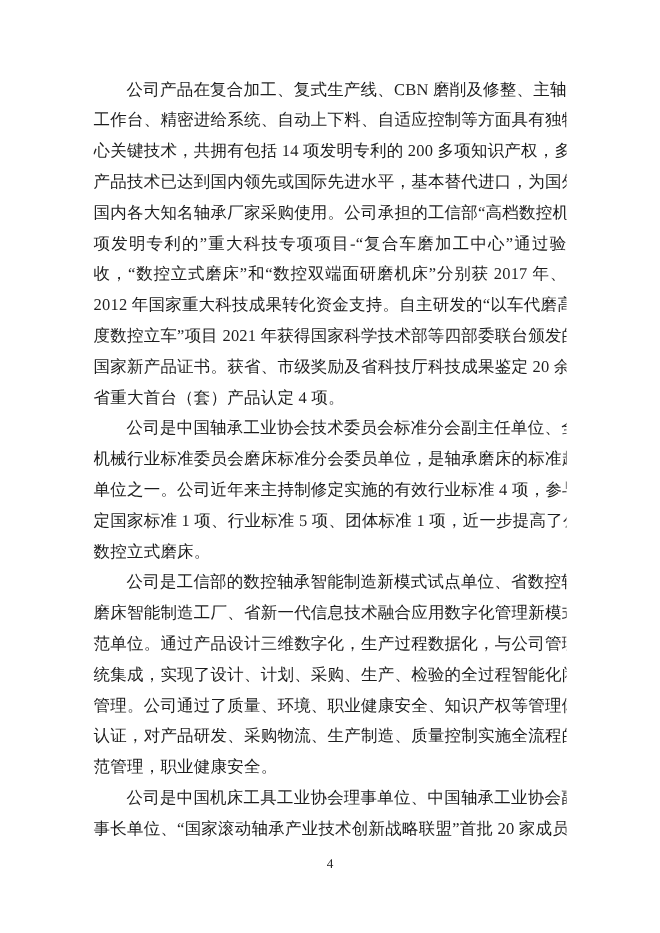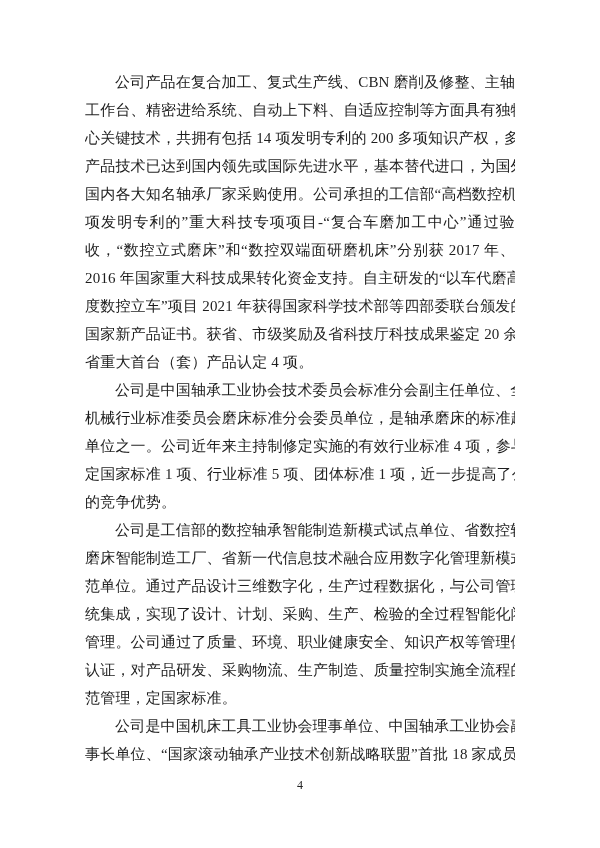--- a/index.html
+++ b/index.html
@@ -64,40 +64,40 @@
 <div class="page">
   <div class="doc-body">
       <div class="para">
         <div class="line first">公司产品在复合加工、复式生产线、CBN 磨削及修整、主轴结构、</div>
         <div class="line">工作台、精密进给系统、自动上下料、自适应控制等方面具有独特核</div>
         <div class="line">心关键技术，共拥有包括 14 项发明专利的 200 多项知识产权，多项</div>
         <div class="line">产品技术已达到国内领先或国际先进水平，基本替代进口，为国外、</div>
         <div class="line">国内各大知名轴承厂家采购使用。公司承担的工信部“高档数控机床</div>
         <div class="line">项发明专利的”重大科技专项项目-“复合车磨加工中心”通过验</div>
         <div class="line">收，“数控立式磨床”和“数控双端面研磨机床”分别获 2017 年、</div>
-        <div class="line">2016 年国家重大科技成果转化资金支持。自主研发的“以车代磨高</div>
+        <div class="line">2012 年国家重大科技成果转化资金支持。自主研发的“以车代磨高</div>
         <div class="line">度数控立车”项目 2021 年获得国家科学技术部等四部委联台颁发的</div>
         <div class="line">国家新产品证书。获省、市级奖励及省科技厅科技成果鉴定 20 余项，</div>
         <div class="line para-end">省重大首台（套）产品认定 4 项。</div>
       </div>
       <div class="para">
         <div class="line first">公司是中国轴承工业协会技术委员会标准分会副主任单位、全国</div>
         <div class="line">机械行业标准委员会磨床标准分会委员单位，是轴承磨床的标准起草</div>
         <div class="line">单位之一。公司近年来主持制修定实施的有效行业标准 4 项，参与制</div>
         <div class="line">定国家标准 1 项、行业标准 5 项、团体标准 1 项，近一步提高了公司</div>
-        <div class="line para-end">的竞争优势。</div>
+        <div class="line para-end">数控立式磨床。</div>
       </div>
       <div class="para">
         <div class="line first">公司是工信部的数控轴承智能制造新模式试点单位、省数控轴承</div>
         <div class="line">磨床智能制造工厂、省新一代信息技术融合应用数字化管理新模式示</div>
         <div class="line">范单位。通过产品设计三维数字化，生产过程数据化，与公司管理系</div>
         <div class="line">统集成，实现了设计、计划、采购、生产、检验的全过程智能化闭环</div>
         <div class="line">管理。公司通过了质量、环境、职业健康安全、知识产权等管理体系</div>
         <div class="line">认证，对产品研发、采购物流、生产制造、质量控制实施全流程的规</div>
-        <div class="line para-end">范管理，定国家标准。</div>
+        <div class="line para-end">范管理，职业健康安全。</div>
       </div>
       <div class="para">
         <div class="line first">公司是中国机床工具工业协会理事单位、中国轴承工业协会副理</div>
-        <div class="line">事长单位、“国家滚动轴承产业技术创新战略联盟”首批 18 家成员</div>
+        <div class="line">事长单位、“国家滚动轴承产业技术创新战略联盟”首批 20 家成员</div>
       </div>
     </div>
   <div class="page-number">4</div>
 </div>
 
 </body></html>

